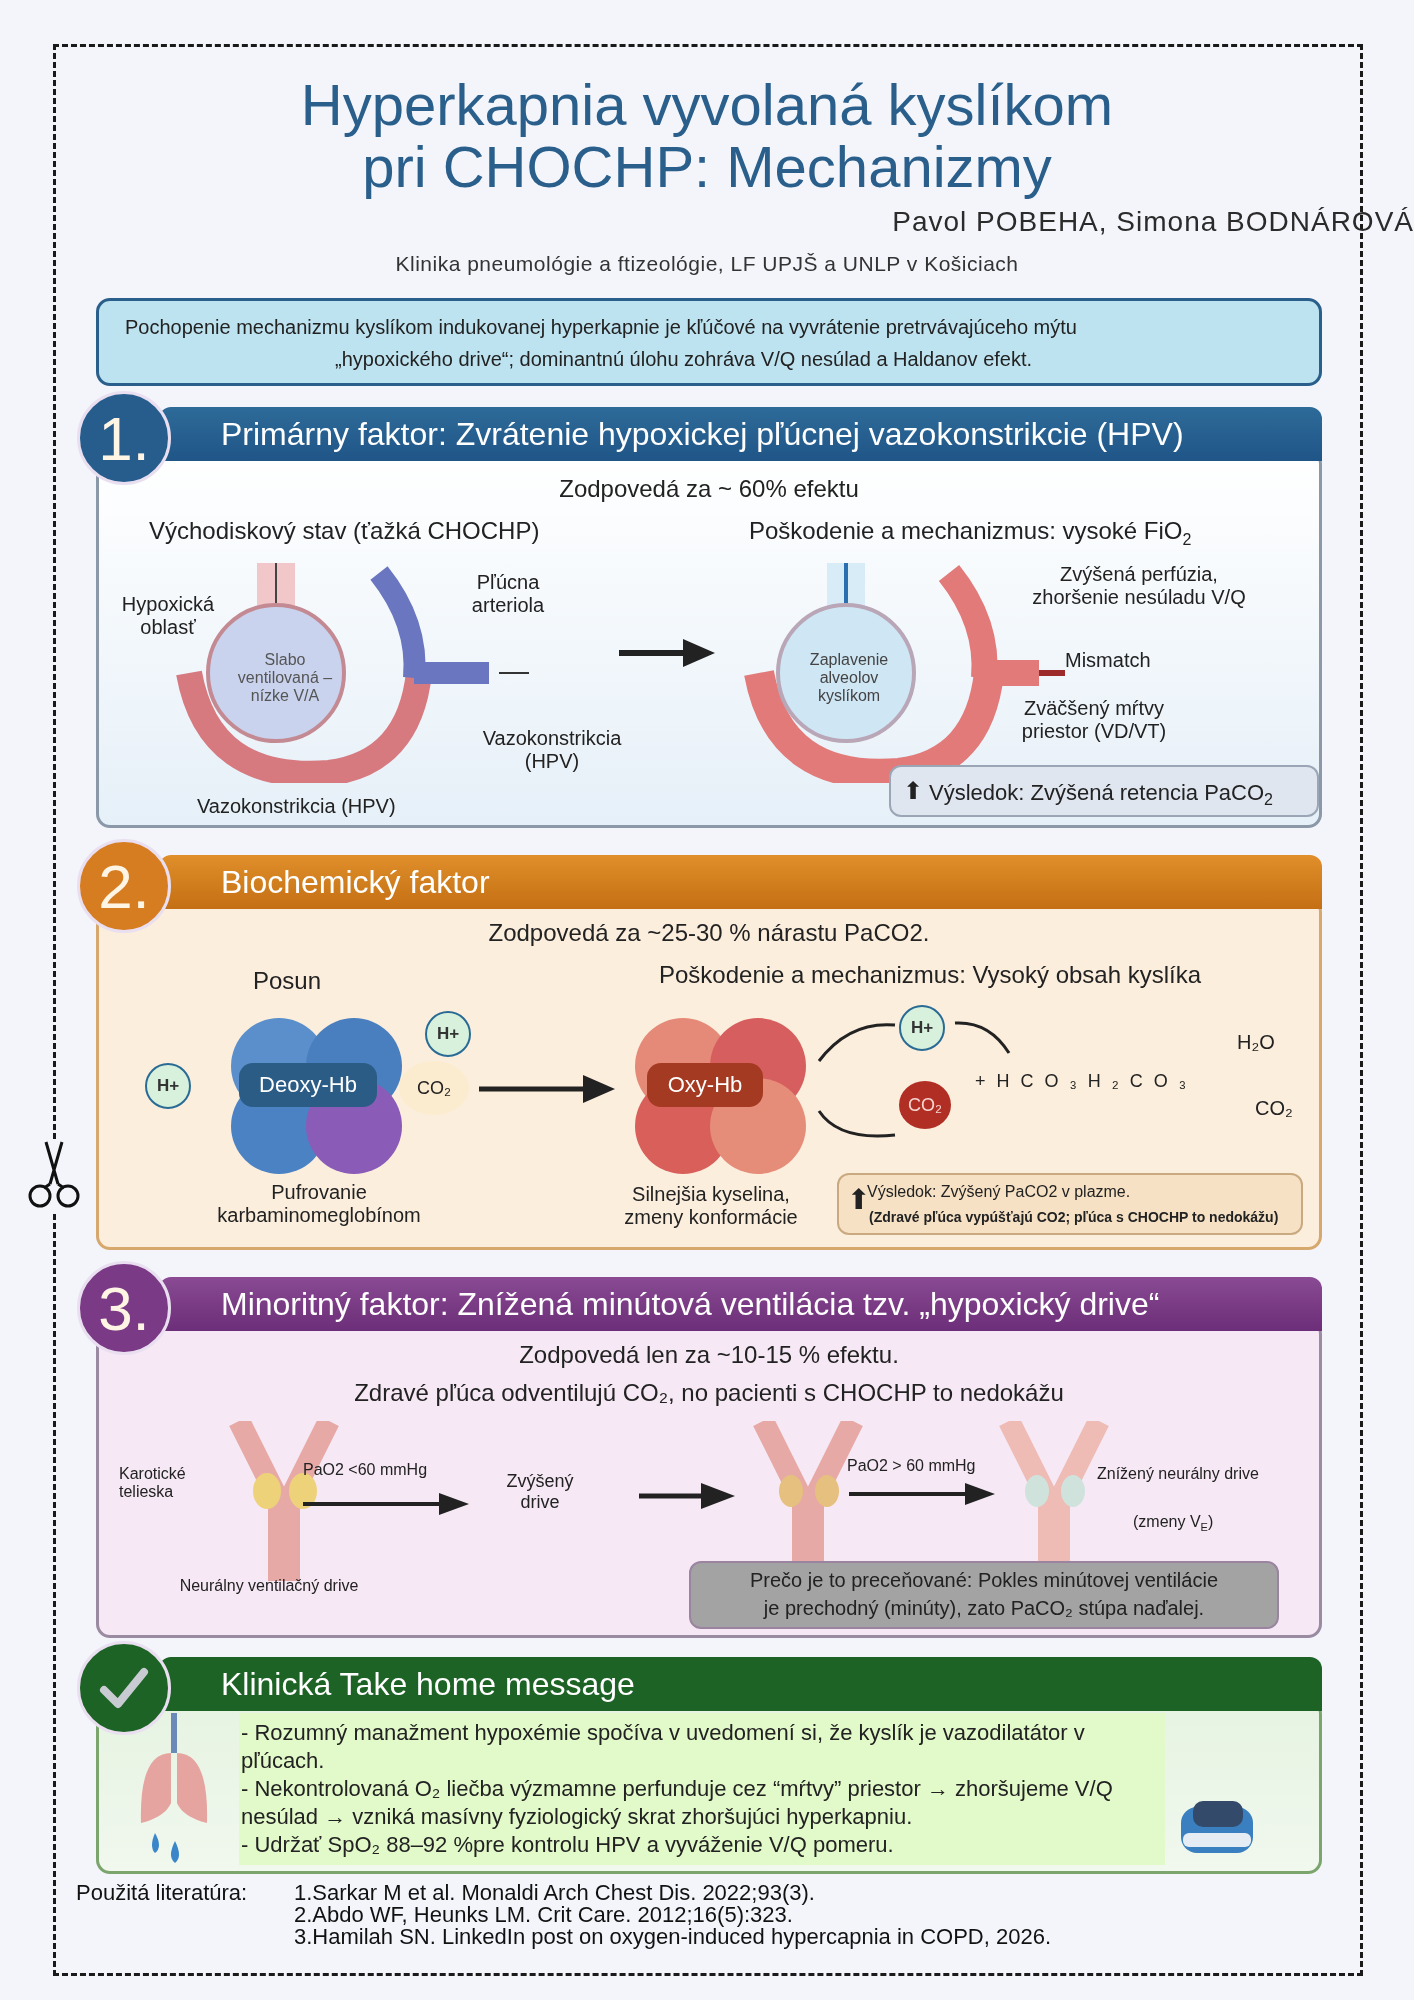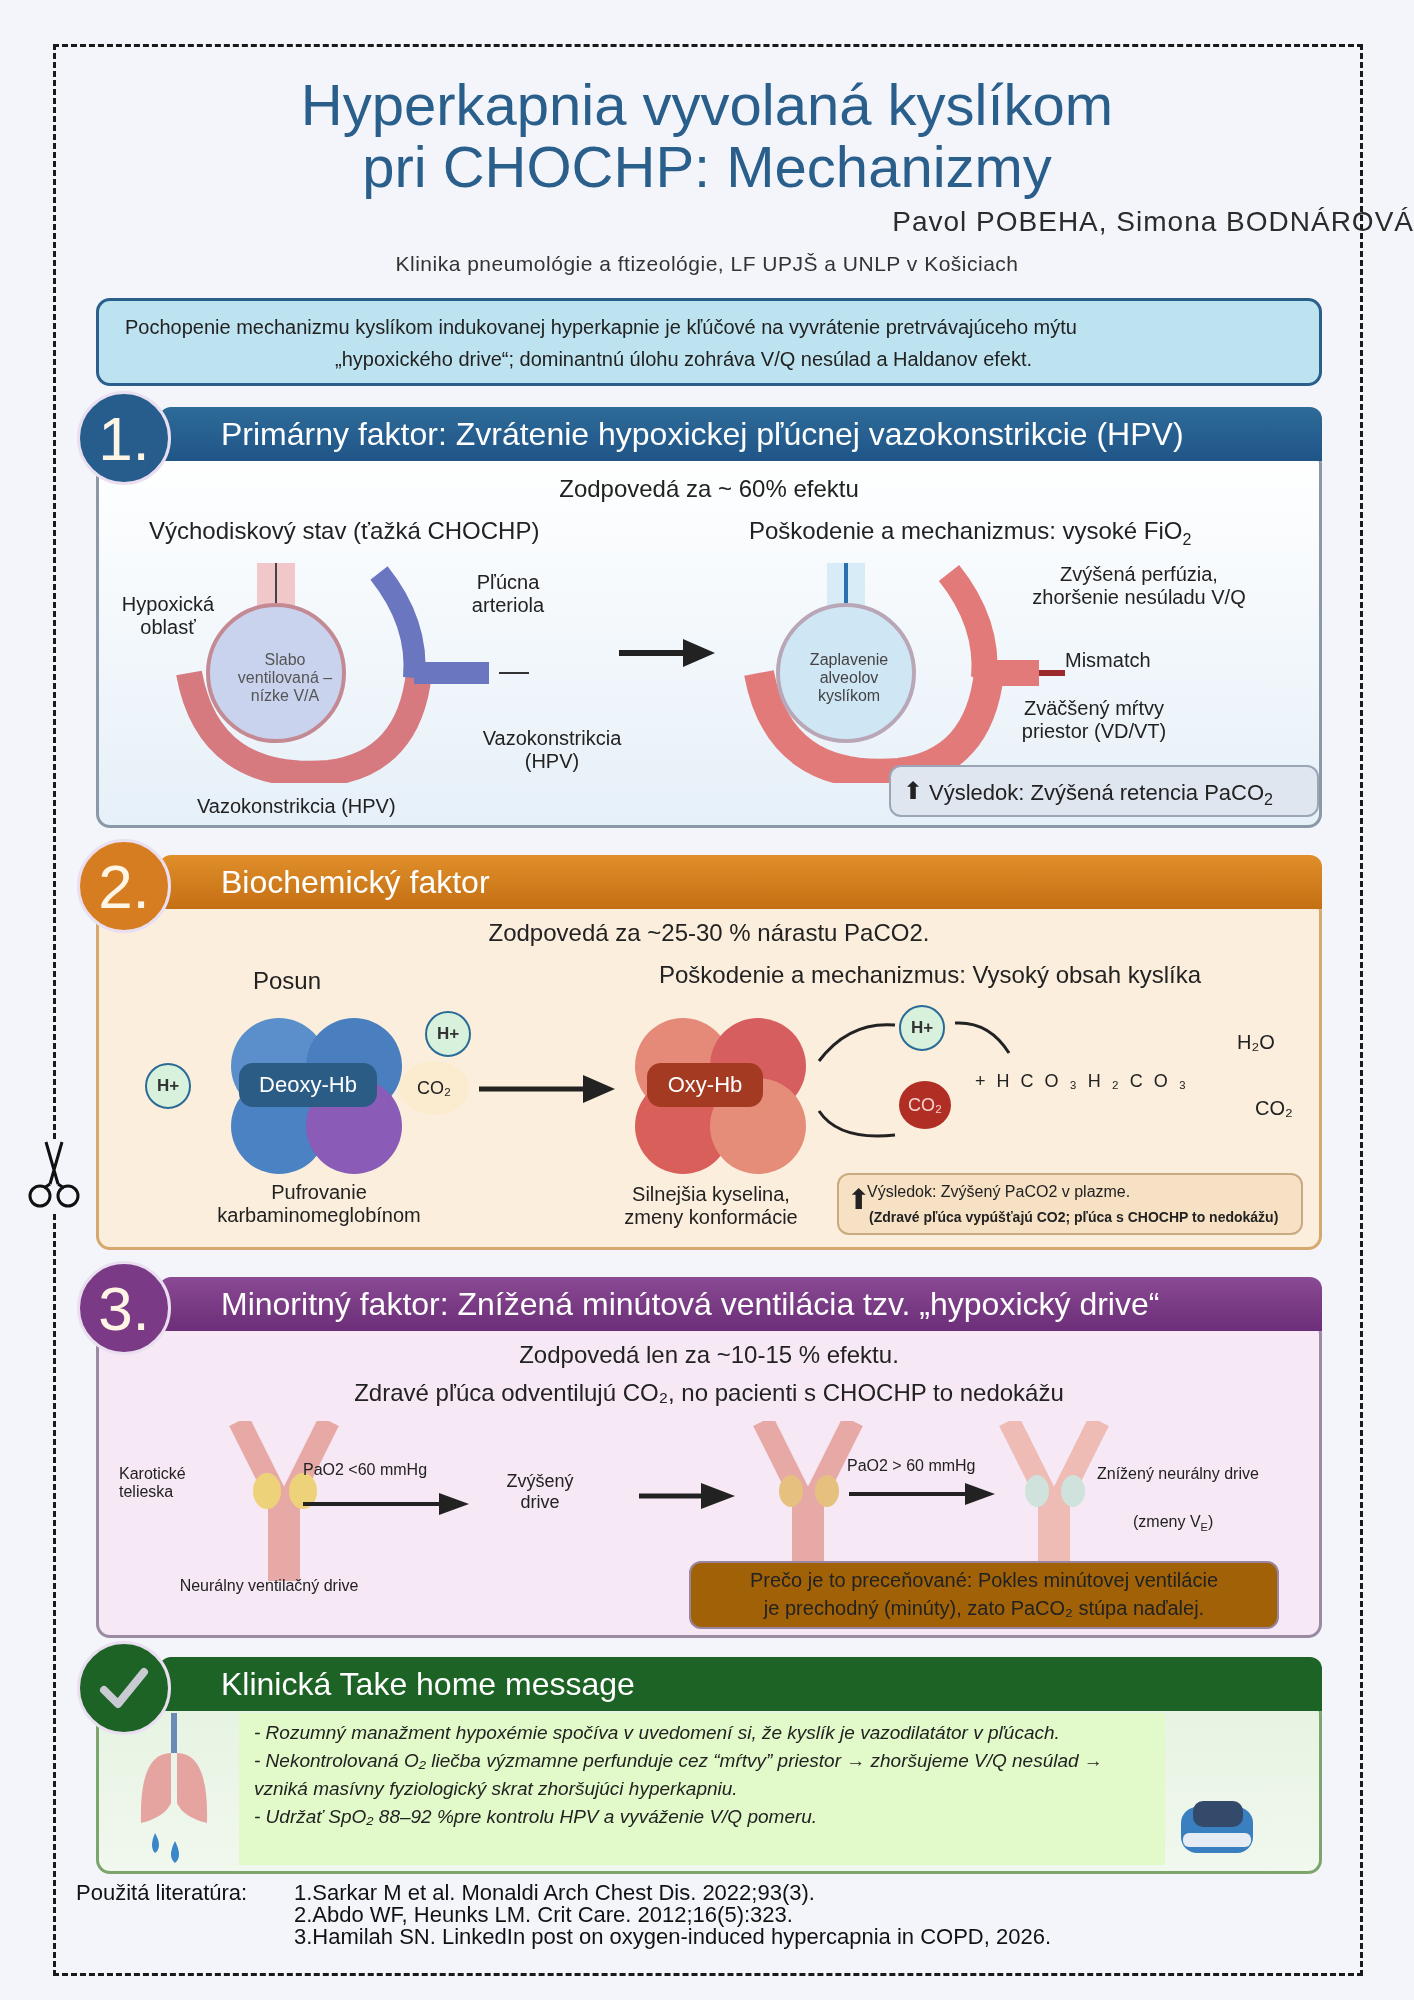--- a/index.html
+++ b/index.html
@@ -227,21 +227,21 @@
       <path d="M116 4 L146 15 L116 26 Z" fill="#222"></path>
   </svg>
   <svg class="abs" style="left:900px;top:98px;" width="110" height="140">
     <path d="M10 0 L50 80 L50 140 M100 0 L60 80 L60 140" stroke="#eebbb5" stroke-width="22" fill="none"></path>
     <ellipse cx="38" cy="70" rx="12" ry="16" fill="#cfe3dc"></ellipse>
       <ellipse cx="74" cy="70" rx="12" ry="16" fill="#cfe3dc"></ellipse>
   </svg>
   <div class="abs t16" style="left:998px;top:142px;white-space:nowrap;">Znížený neurálny drive</div>
   <div class="abs t16" style="left:1034px;top:190px;white-space:nowrap;"><span>(zmeny V</span><sub style="font-size:11px;">E</sub><span>)</span></div>
 
-  <div class="result-box" style="left:590px;top:238px;width:590px;height:68px;background:#a16207;border-color:#9a84a0;">
+  <div class="result-box" style="left:590px;top:238px;width:590px;height:68px;background:#a3a3a3;border-color:#9a84a0;">
     <div class="abs ctr t20" style="left:0;right:0;top:6px;">Prečo je to preceňované: Pokles minútovej ventilácie</div>
     <div class="abs ctr t20" style="left:0;right:0;top:34px;">je prechodný (minúty), zato PaCO₂ stúpa naďalej.</div>
   </div>
 </div>
 
 <div class="section s4">
   <div class="sec-head" style="left:60px;">
     <span>Klinická Take home message</span>
   </div>
   <div class="badge" style="left:-22px;top:-62px;background:#1e6326;">
@@ -249,21 +249,21 @@
       <path d="M8 30 L22 44 L48 12" stroke="#c8ccd2" stroke-width="8" fill="none" stroke-linecap="round" stroke-linejoin="round"></path>
     </svg>
   </div>
   <svg class="abs" style="left:36px;top:10px;" width="80" height="150">
     <rect x="36" y="0" width="6" height="40" fill="#6b8ab8"></rect>
     <path d="M36 40 Q4 40 6 110 Q30 104 36 90 Z" fill="#e6a4a0"></path>
     <path d="M42 40 Q74 40 72 110 Q48 104 42 90 Z" fill="#e6a4a0"></path>
     <path d="M20 120 Q14 134 20 140 Q28 134 20 120 Z" fill="#3a86c8"></path>
     <path d="M40 128 Q32 144 40 150 Q48 144 40 128 Z" fill="#3a86c8"></path>
   </svg>
-  <div class="abs" style="left:140px;top:10px;width:926px;height:152px;background:#e2f9c9;padding:6px 15px;font-size:19px;line-height:28px;color:#222;font-style:italic;">
+  <div class="abs" style="left:140px;top:10px;width:926px;height:152px;background:#e2f9c9;padding:6px 2px;font-size:22px;line-height:28px;color:#222;">
     <div>- Rozumný manažment hypoxémie spočíva v uvedomení si, že kyslík je vazodilatátor v pľúcach.</div>
     <div>- Nekontrolovaná O₂ liečba výzmamne perfunduje cez “mŕtvy” priestor → zhoršujeme V/Q nesúlad → vzniká masívny fyziologický skrat zhoršujúci hyperkapniu.</div>
     <div>- Udržať SpO₂ 88–92 %pre kontrolu HPV a vyváženie V/Q pomeru.</div>
   </div>
   <svg class="abs" style="left:1074px;top:90px;" width="90" height="70">
     <rect x="8" y="14" width="72" height="46" rx="16" fill="#3a80c0"></rect>
     <rect x="20" y="8" width="50" height="26" rx="10" fill="#344a6a"></rect>
     <rect x="10" y="40" width="68" height="14" rx="6" fill="#e6ecf4"></rect>
   </svg>
 </div>

